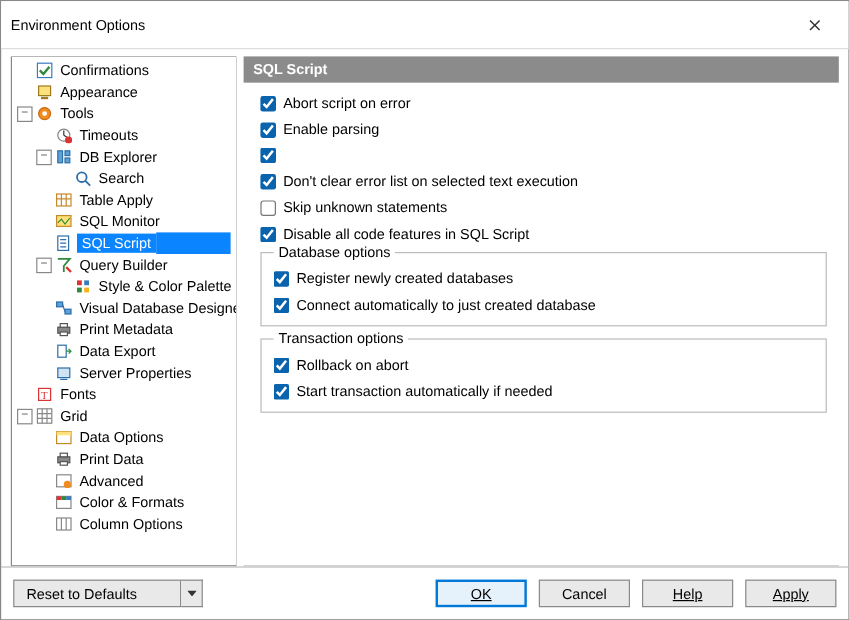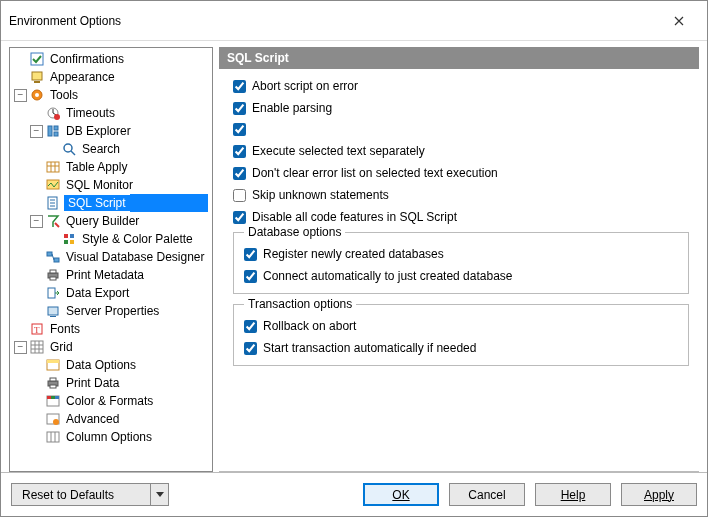--- a/index.html
+++ b/index.html
@@ -2,21 +2,21 @@
 <html><head>
 <meta charset="utf-8">
 <style>
 * { box-sizing: border-box; margin: 0; padding: 0; }
 body { font-family: "Segoe UI", Tahoma, sans-serif; font-size: 12px; color: #000; background: #fff; }
 .window { width: 708px; height: 517px; border: 1px solid #888; display: flex; flex-direction: column; background: #fff; }
 .titlebar { height: 40px; background: #fff; border-bottom: 1px solid #ddd; display: flex; align-items: center; padding: 0 8px; }
 .titlebar .title { flex: 1; font-size: 12px; }
 .titlebar .close { width: 40px; height: 28px; display: flex; align-items: center; justify-content: center; cursor: pointer; }
 .body { flex: 1; display: flex; padding: 6px 8px 0 8px; gap: 6px; overflow: hidden; }
-.tree-pane { width: 204px; border: 1px solid #888; background: #fff; overflow: auto; padding: 2px 0; }
+.tree-pane { width: 188px; border: 1px solid #888; background: #fff; overflow: auto; padding: 2px 0; }
 .tree ul { list-style: none; padding-left: 0; }
 .tree li { white-space: nowrap; }
 .row { display: flex; align-items: center; height: 18px; padding-right: 4px; }
 .row .tw { width: 13px; height: 13px; border: 1px solid #888; display: inline-flex; align-items: center; justify-content: center; font-size: 10px; line-height: 1; margin-right: 2px; background: #fff; cursor: pointer; color:#555; flex-shrink:0; }
 .row .tw.blank { border: none; }
 .row .indent { display:inline-block; flex-shrink:0; }
 .row .ico { width: 16px; height: 16px; display: inline-flex; align-items: center; justify-content: center; margin-right: 3px; flex-shrink:0; }
 .row .lbl { padding: 0 2px; cursor: default; }
 .row.selected { }
 .row.selected .lbl { background: #0a84ff; color: #fff; padding: 1px 4px; }
@@ -324,39 +324,39 @@
                     <span class="lbl">Print Data</span>
                   </div>
                 </li>
               <li>
                   <div class="row">
                     <span class="indent" style="width:20px"></span>
                     <span class="tw blank"></span>
                     <span class="ico">
                       <svg width="14" height="14">
                         <rect x="1" y="2" width="12" height="10" fill="#fff" stroke="#888"></rect>
+                        <circle cx="10" cy="10" r="3" fill="#f28c1e"></circle>
+                      </svg>
+                    </span>
+                    <span class="lbl">Advanced</span>
+                  </div>
+                </li>
+              <li>
+                  <div class="row">
+                    <span class="indent" style="width:20px"></span>
+                    <span class="tw blank"></span>
+                    <span class="ico">
+                      <svg width="14" height="14">
+                        <rect x="1" y="2" width="12" height="10" fill="#fff" stroke="#888"></rect>
                         <rect x="1" y="2" width="4" height="3" fill="#d33"></rect>
                         <rect x="5" y="2" width="4" height="3" fill="#2e8b3d"></rect>
                         <rect x="9" y="2" width="4" height="3" fill="#3a7bbf"></rect>
                       </svg>
                     </span>
                     <span class="lbl">Color &amp; Formats</span>
-                  </div>
-                </li>
-              <li>
-                  <div class="row">
-                    <span class="indent" style="width:20px"></span>
-                    <span class="tw blank"></span>
-                    <span class="ico">
-                      <svg width="14" height="14">
-                        <rect x="1" y="2" width="12" height="10" fill="#fff" stroke="#888"></rect>
-                        <circle cx="10" cy="10" r="3" fill="#f28c1e"></circle>
-                      </svg>
-                    </span>
-                    <span class="lbl">Advanced</span>
                   </div>
                 </li>
               <li>
                   <div class="row">
                     <span class="indent" style="width:20px"></span>
                     <span class="tw blank"></span>
                     <span class="ico">
                       <svg width="14" height="14">
                         <rect x="1" y="2" width="12" height="10" fill="#fff" stroke="#888"></rect>
                         <line x1="5" y1="2" x2="5" y2="12" stroke="#888"></line>
@@ -378,24 +378,20 @@
         <label class="chk">
             <input type="checkbox" checked="" style="">
             <span>Abort script on error</span>
           </label>
         <label class="chk">
             <input type="checkbox" checked="" style="">
             <span>Enable parsing</span>
           </label>
         <label class="chk">
             <input type="checkbox" checked="" style="">
-          </label>
-        <label class="chk">
-            <input type="checkbox" checked="" style="">
-            <span>Execute selected text separately</span>
           </label>
         <label class="chk">
             <input type="checkbox" checked="" style="">
             <span>Don't clear error list on selected text execution</span>
           </label>
         <label class="chk">
             <input type="checkbox" style="">
             <span>Skip unknown statements</span>
           </label>
         <label class="chk">

